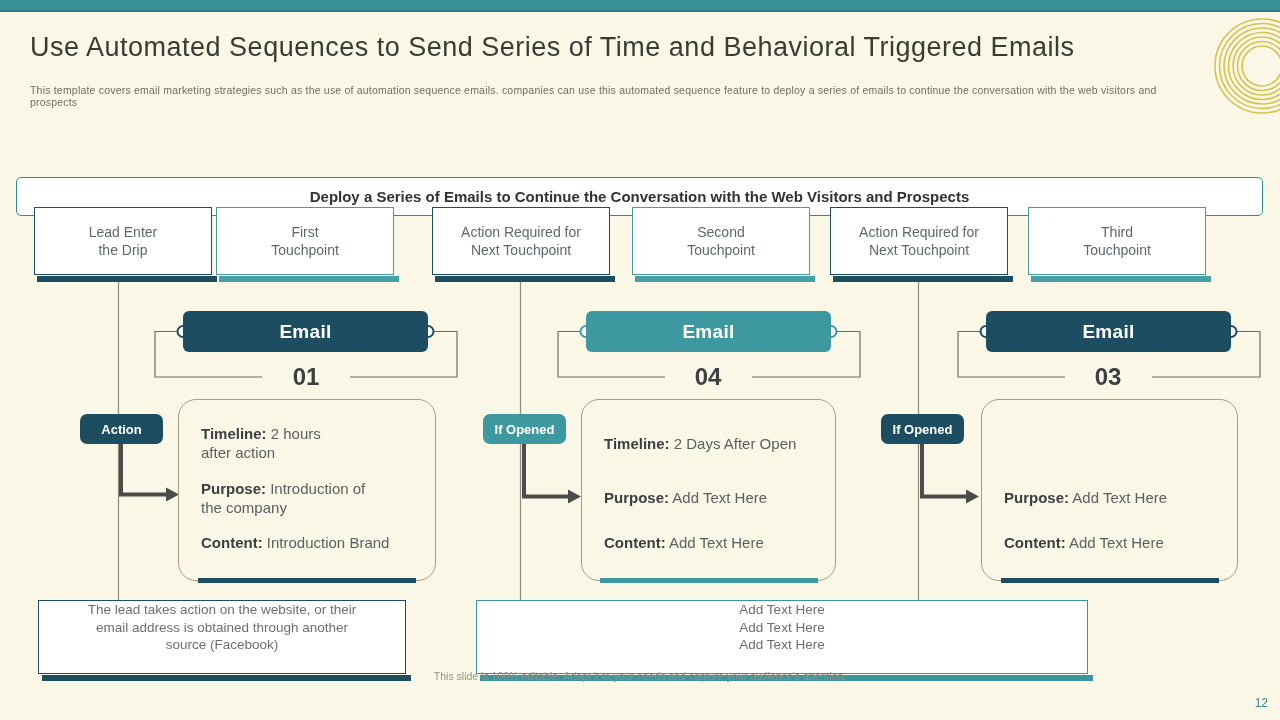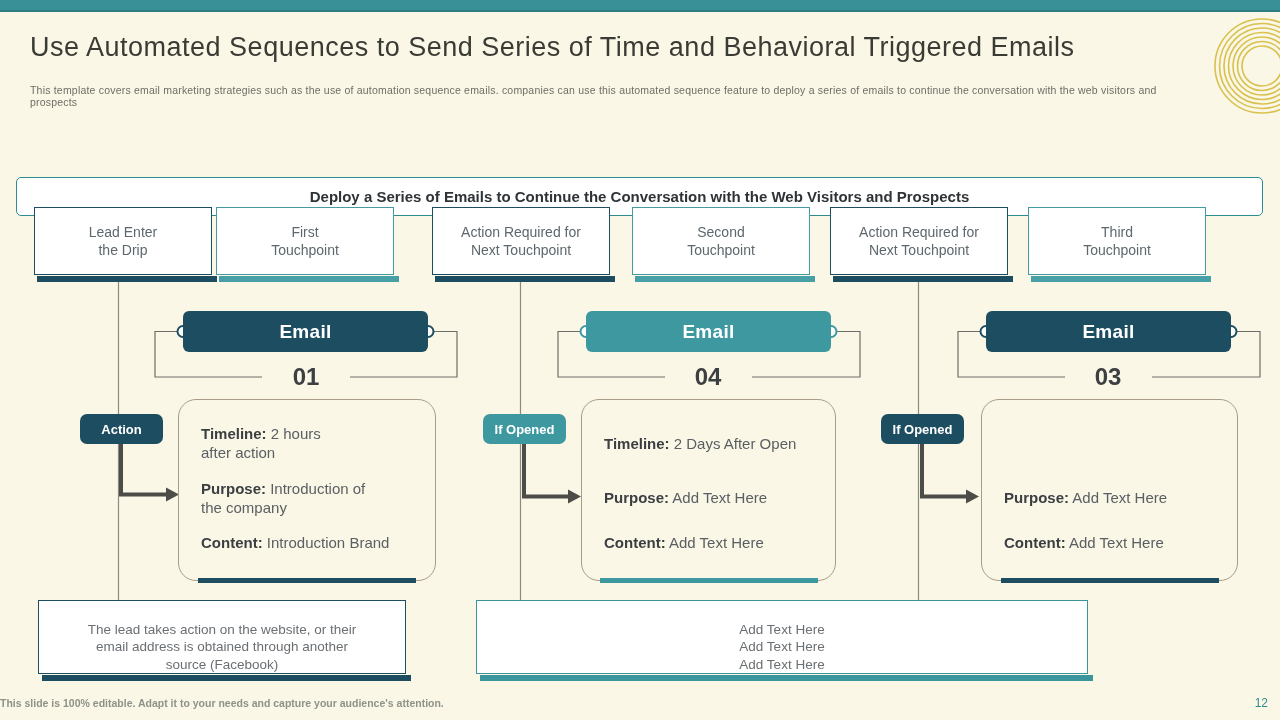--- a/index.html
+++ b/index.html
@@ -39,29 +39,29 @@
   
   .card{position:absolute;top:399px;height:180px;border:1.3px solid #a99c86;border-radius:18px;background:transparent;}
   .fld{position:absolute;left:22px;right:12px;margin:0;font-size:15px;line-height:19px;color:#5a5f63;}
   .fld b{color:#3b3f42;}
   .fld .ml{white-space:pre-line;}
   .card-1 .f-t{top:24px}.card-1 .f-p{top:79px}.card-1 .f-c{top:133px}
   .card-2 .f-t{top:34px}.card-2 .f-p{top:88px}.card-2 .f-c{top:133px}
   .card-3 .f-t{top:24px}.card-3 .f-p{top:88px}.card-3 .f-c{top:133px}
   .card-accent{position:absolute;bottom:-3px;left:50%;transform:translateX(-50%);width:218px;height:5px;}
   
-  .note{position:absolute;top:600px;height:72px;background:#fff;display:flex;align-items:flex-end;justify-content:center;text-align:center;}
+  .note{position:absolute;top:600px;height:72px;background:#fff;display:flex;align-items:flex-start;justify-content:center;text-align:center;}
   .note .txt{font-size:13.5px;line-height:17.5px;color:#6a6f73;white-space:pre-line;}
   .note.theme-dark{border:1.5px solid #1d4d60;}
   .note.theme-teal{border:1.5px solid #3a949b;}
   .note::after{content:"";position:absolute;left:3px;right:-6px;bottom:-8px;height:6px;}
   .note.theme-dark::after{background:#1d4d60;}
   .note.theme-teal::after{background:#3a959c;}
   
-  .footer-note{position:absolute;left:0;top:697px;width:1280px;font-size:10.5px;color:#8f9288;font-weight:bold;}
+  .footer-note{position:absolute;left:0;top:670px;width:1280px;text-align:center;font-size:10.5px;color:#8f9288;}
   .page-num{position:absolute;right:12px;top:696px;font-size:12px;color:#2e8b92;}
   
   .connectors{position:absolute;left:0;top:0;width:1280px;height:720px;pointer-events:none;}
 </style>
 </head>
 <body>
 
 <div id="slide">
 
   <div class="top-bar"></div>

